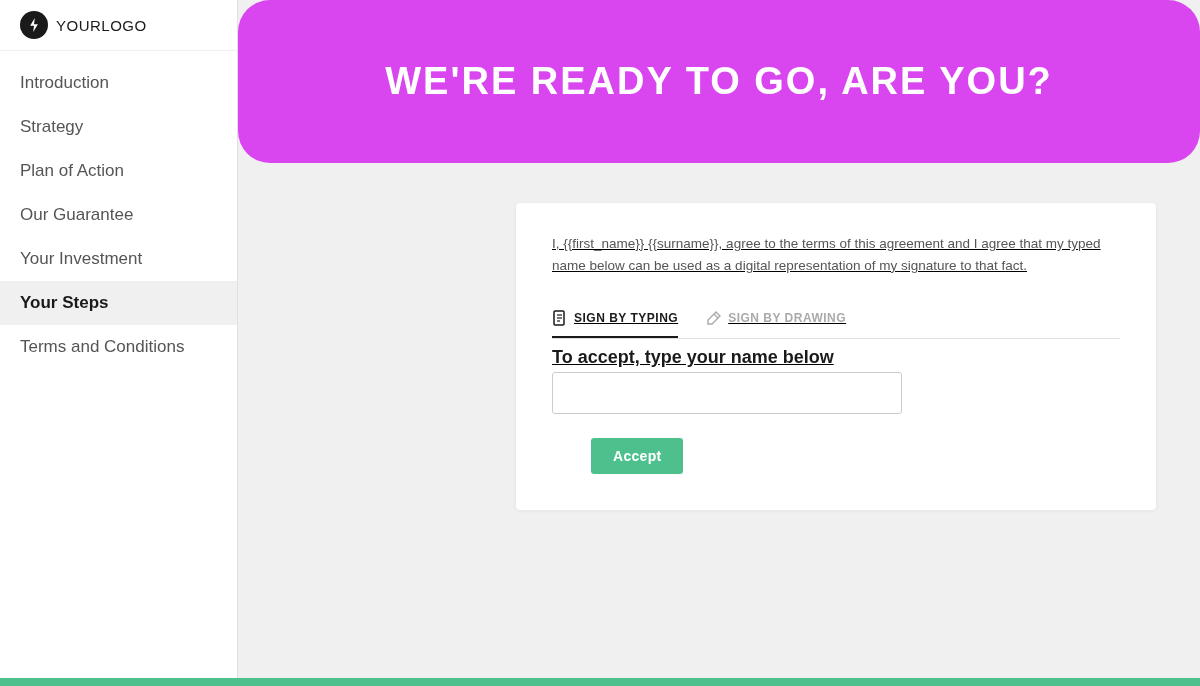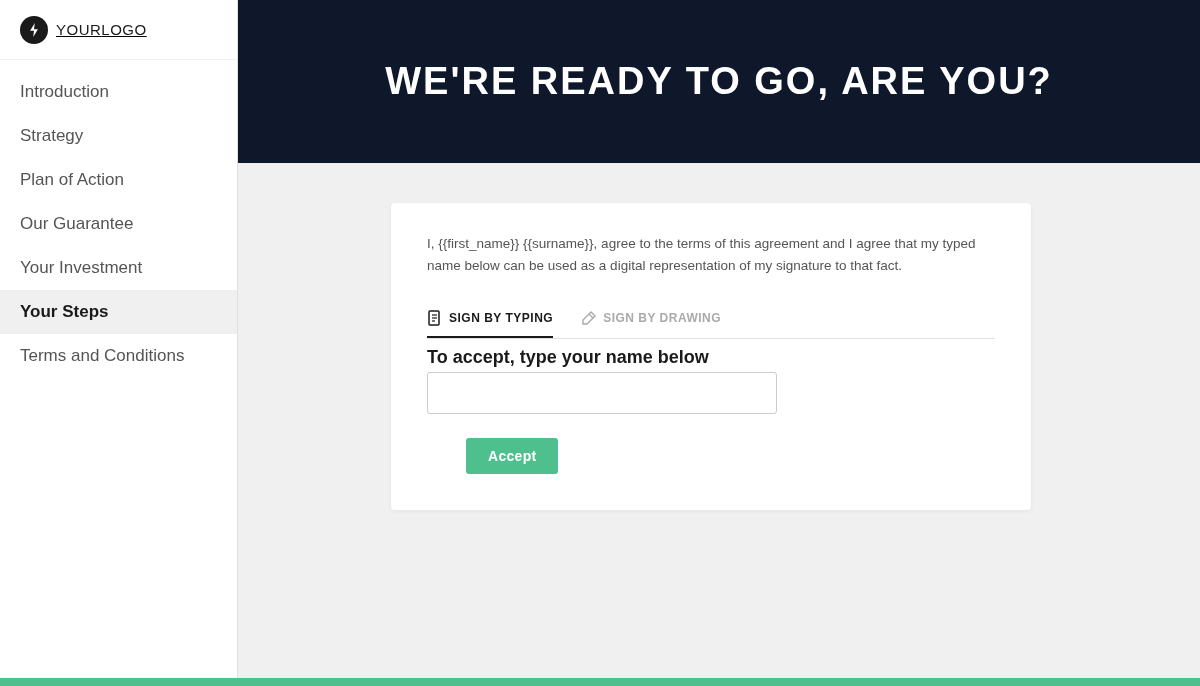--- a/index.html
+++ b/index.html
@@ -17,26 +17,25 @@
       width: 238px;
       min-width: 238px;
       background: #fff;
       display: flex;
       flex-direction: column;
       border-right: 1px solid #e0e0e0;
       height: 100%;
     }
 
     #logo-area {
-      height: 60px;
+      height: 51px;
       display: flex;
       align-items: center;
       padding: 0 20px;
       border-bottom: 1px solid #f0f0f0;
-      text-decoration: underline;
     }
 
     .logo-icon {
       width: 28px;
       height: 28px;
       background: #1a1a1a;
       border-radius: 50%;
       display: flex;
       align-items: center;
       justify-content: center;
@@ -81,43 +80,45 @@
     
     #main {
       flex: 1;
       display: flex;
       flex-direction: column;
       overflow-y: auto;
       background: #f0f0f0;
     }
 
     #hero {
-      background: #0f172a;
+      background: #d946ef;
       display: flex;
       align-items: center;
       justify-content: center;
       padding: 60px 40px;
       min-height: 160px;
+      border-radius: 32px;
     }
 
     #hero-title {
       color: #fff;
       font-size: 38px;
       font-weight: 700;
       letter-spacing: 2px;
       text-align: center;
       text-transform: uppercase;
     }
 
     #content-area {
       flex: 1;
-      padding: 40px 56px 60px 40px;
+      padding: 40px 44px 60px 40px;
       display: flex;
       flex-direction: column;
-      align-items: center;
+      align-items: flex-end;
+      text-decoration: underline;
     }
 
     #signature-card {
       background: #fff;
       border-radius: 4px;
       padding: 30px 36px 36px 36px;
       max-width: 640px;
       width: 100%;
       box-shadow: 0 1px 4px rgba(0,0,0,0.06);
     }

